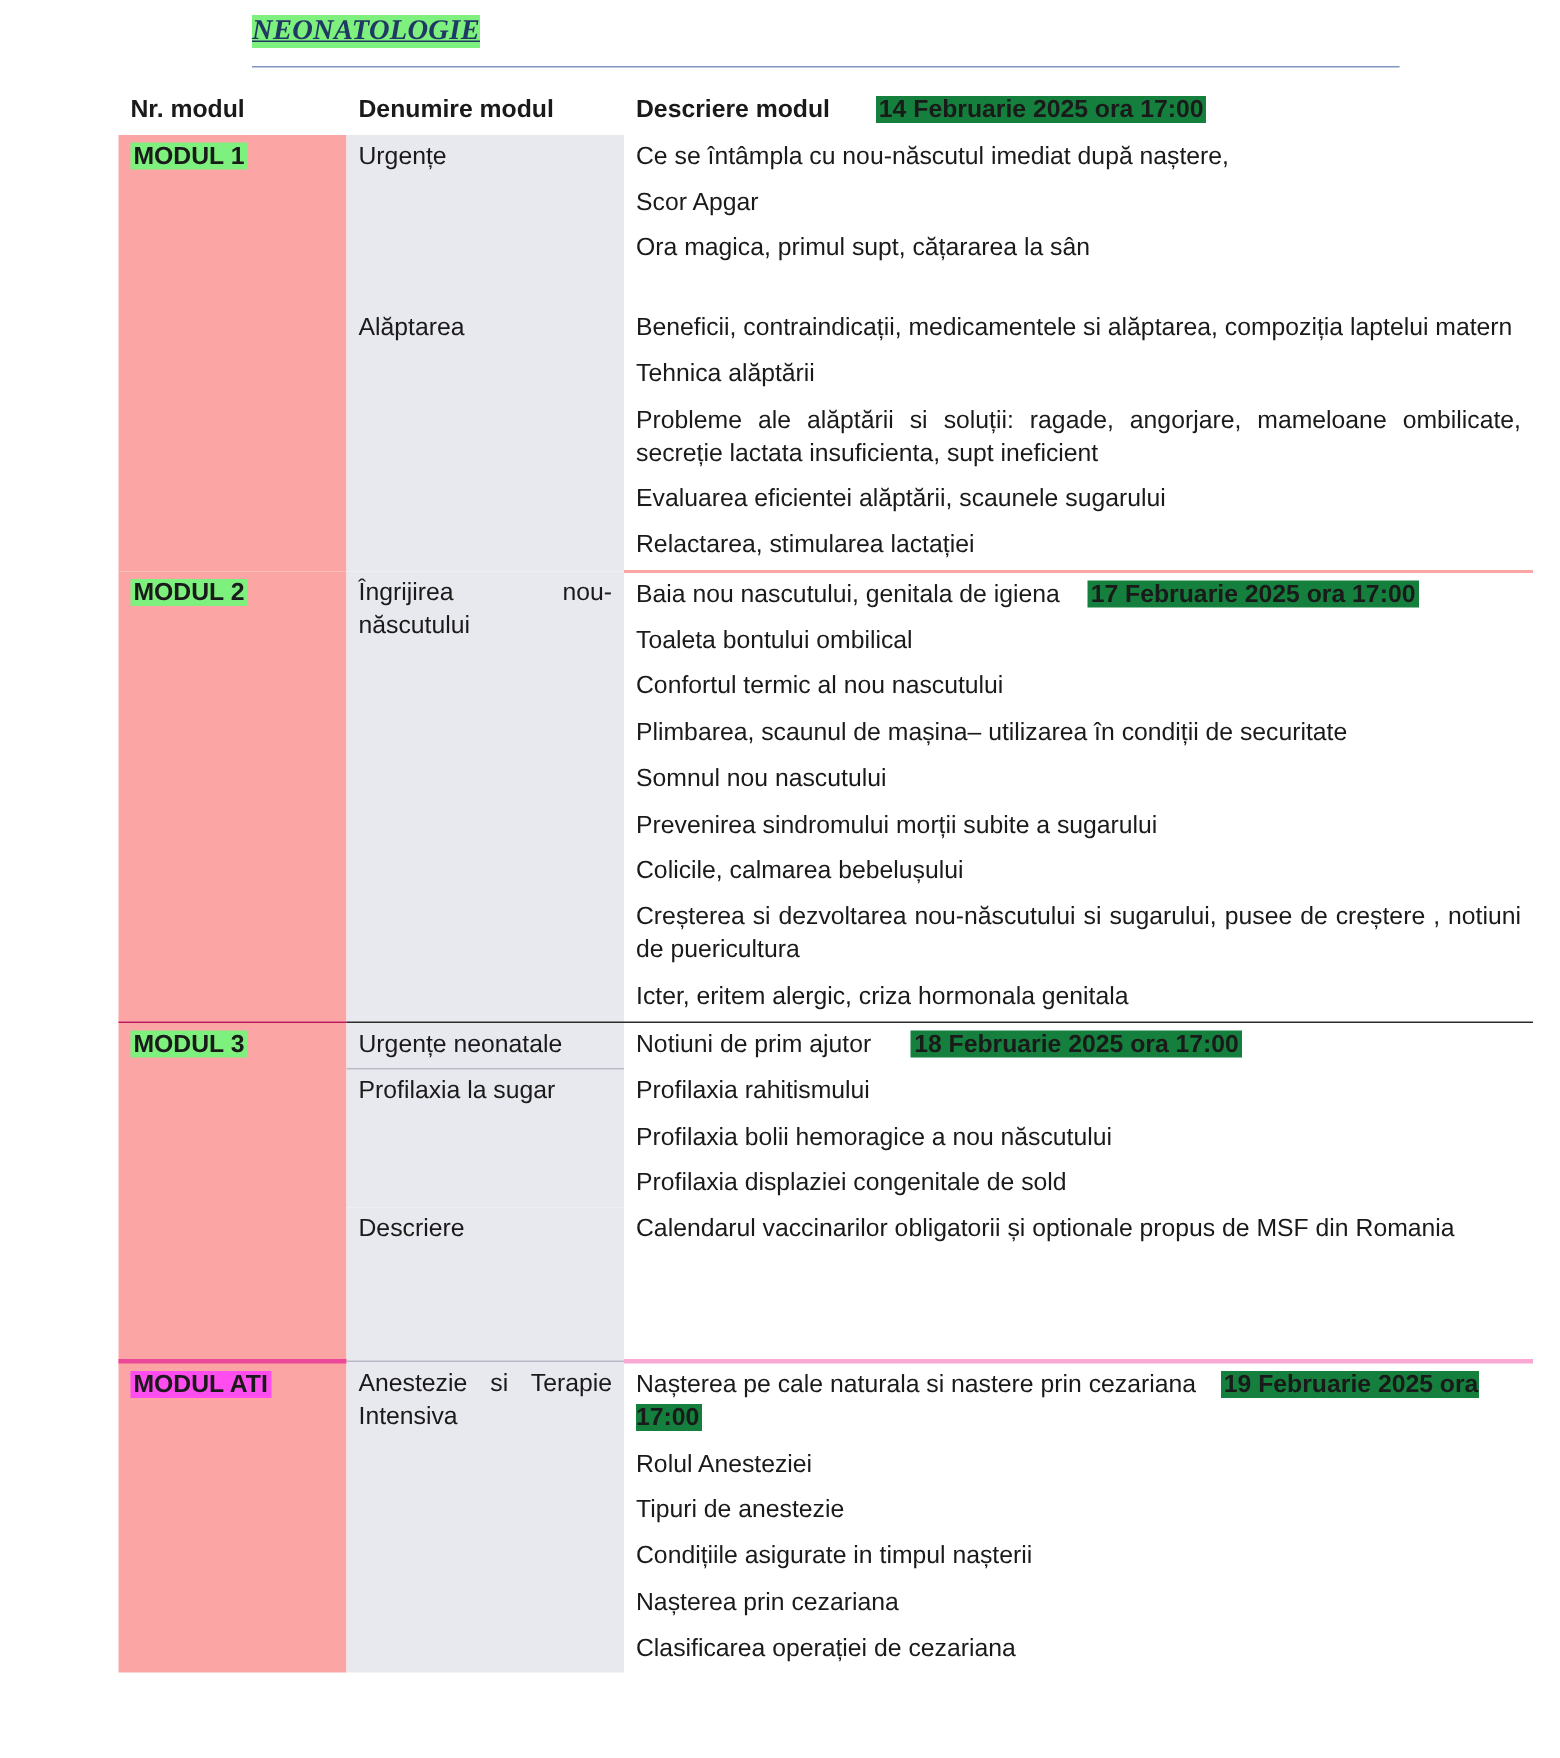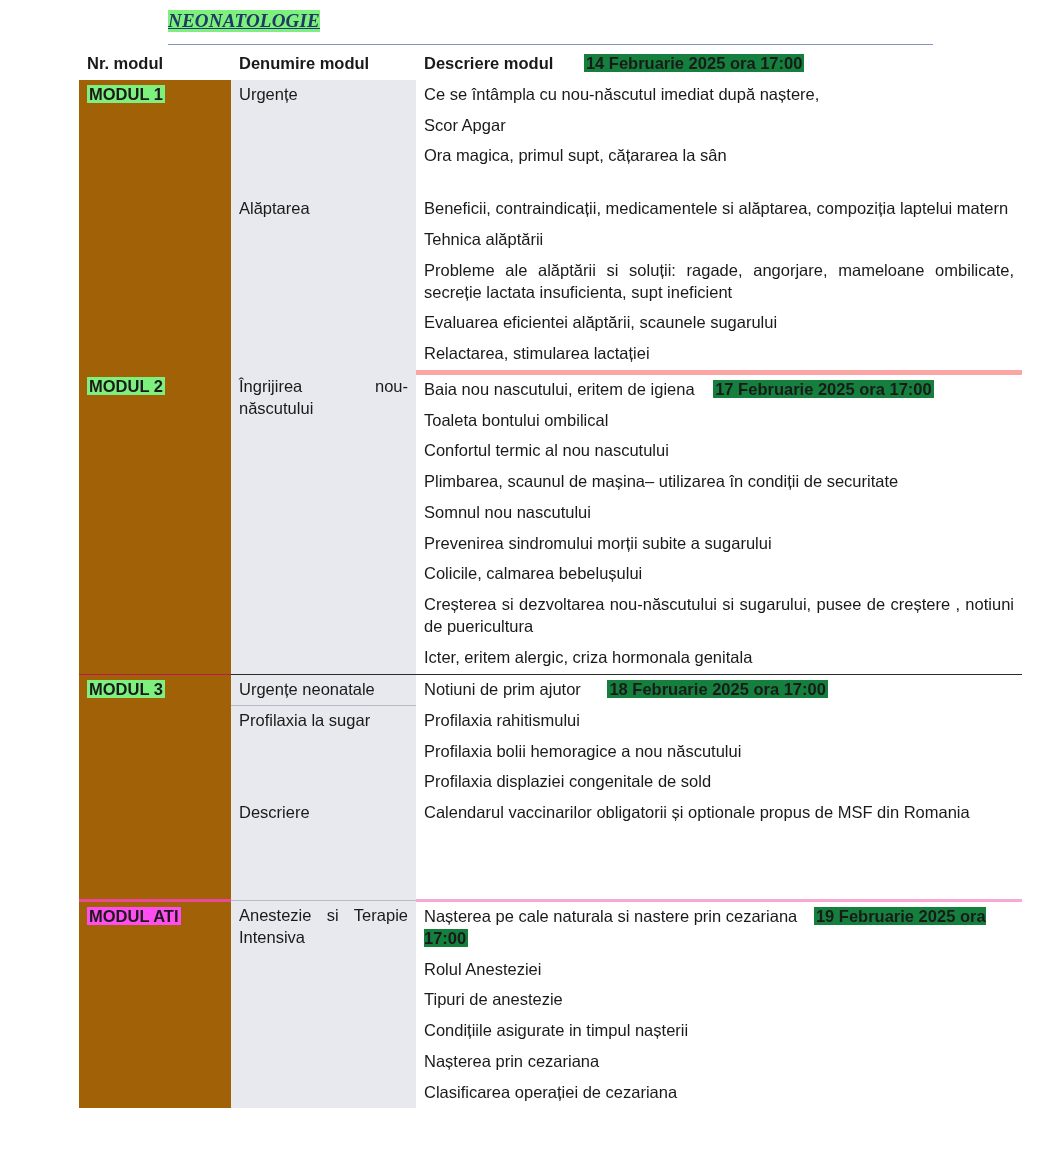--- a/index.html
+++ b/index.html
@@ -38,21 +38,21 @@
   }
   .title-rule {
     margin-top: 12px;
     margin-left: 0px;
     border-bottom: 1px solid #8096c0;
     width: 765px;
   }
 
   
   .tbl-wrap {
-    margin-top: 4px;
+    margin-top: 14px;
     padding-left: 79px;
     padding-right: 18px;
   }
   table.schedule {
     border-collapse: collapse;
     width: 943px;
     table-layout: fixed;
   }
   table.schedule td, table.schedule th {
     vertical-align: top;
@@ -66,21 +66,21 @@
   col.c3 { width: 606px; }
 
   .hdr td {
     font-weight: bold;
     border-top: 1px solid #2b2b2b;
     border-bottom: 1px solid #2b2b2b;
     padding-top: 6px;
     padding-bottom: 6px;
   }
   .cell-mod {
-    background: #a16207;
+    background: #fca5a5;
   }
   .cell-name {
     background: #e8e8ef;
   }
   .cell-desc {
     background: #ffffff;
     border-bottom: 1px solid #b9b9c6;
   }
   .cell-name.bordered {
     border-bottom: 1px solid #b9b9c6;
@@ -162,30 +162,30 @@
         <tr>
           <td class="cell-desc">Tehnica alăptării</td>
         </tr>
         <tr>
           <td class="cell-desc justify">Probleme ale alăptării si soluții: ragade, angorjare, mameloane ombilicate, secreție lactata insuficienta, supt ineficient</td>
         </tr>
         <tr>
           <td class="cell-desc">Evaluarea eficientei alăptării, scaunele sugarului</td>
         </tr>
         <tr>
-          <td class="cell-desc" style="border-bottom:5px solid #fca5a5">Relactarea, stimularea lactației</td>
+          <td class="cell-desc" style="border-bottom:2px solid #fca5a5">Relactarea, stimularea lactației</td>
         </tr>
 
         <tr class="row-sep-top">
           <td class="cell-mod" rowspan="9" style="border-bottom:1px solid #be185d">
             <span class="hl-green">MODUL 2</span>
           </td>
           <td class="cell-name name-justify" rowspan="9" style="border-bottom:1px solid #2b2b2b">Îngrijirea nou-născutului</td>
           <td class="cell-desc">
-            <span>Baia nou nascutului, eritem de igiena</span>
+            <span>Baia nou nascutului, genitala de igiena</span>
             <span class="hl-yellow" style="margin-left:14px">17 Februarie 2025 ora 17:00</span>
           </td>
         </tr>
         <tr>
             <td class="cell-desc">Toaleta bontului ombilical</td>
           </tr>
         <tr>
             <td class="cell-desc">Confortul termic al nou nascutului</td>
           </tr>
         <tr>

